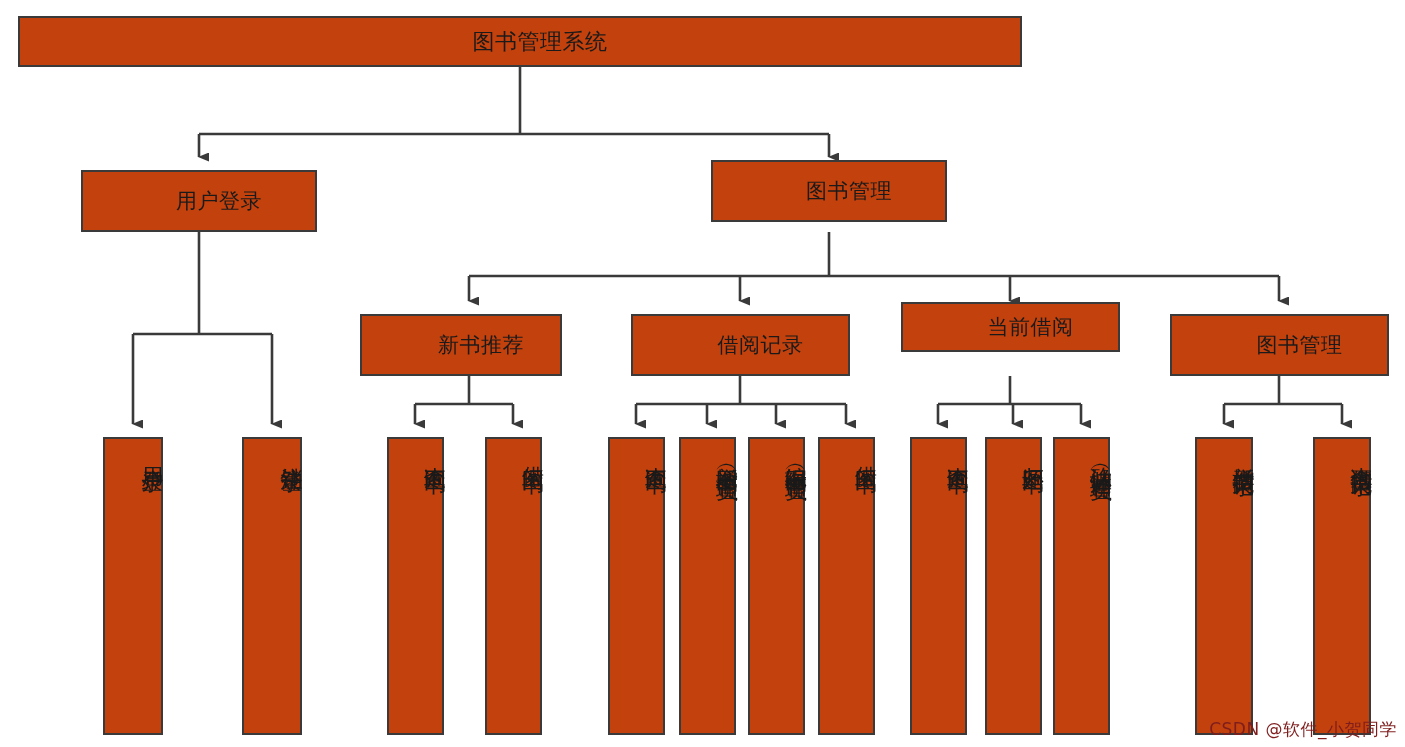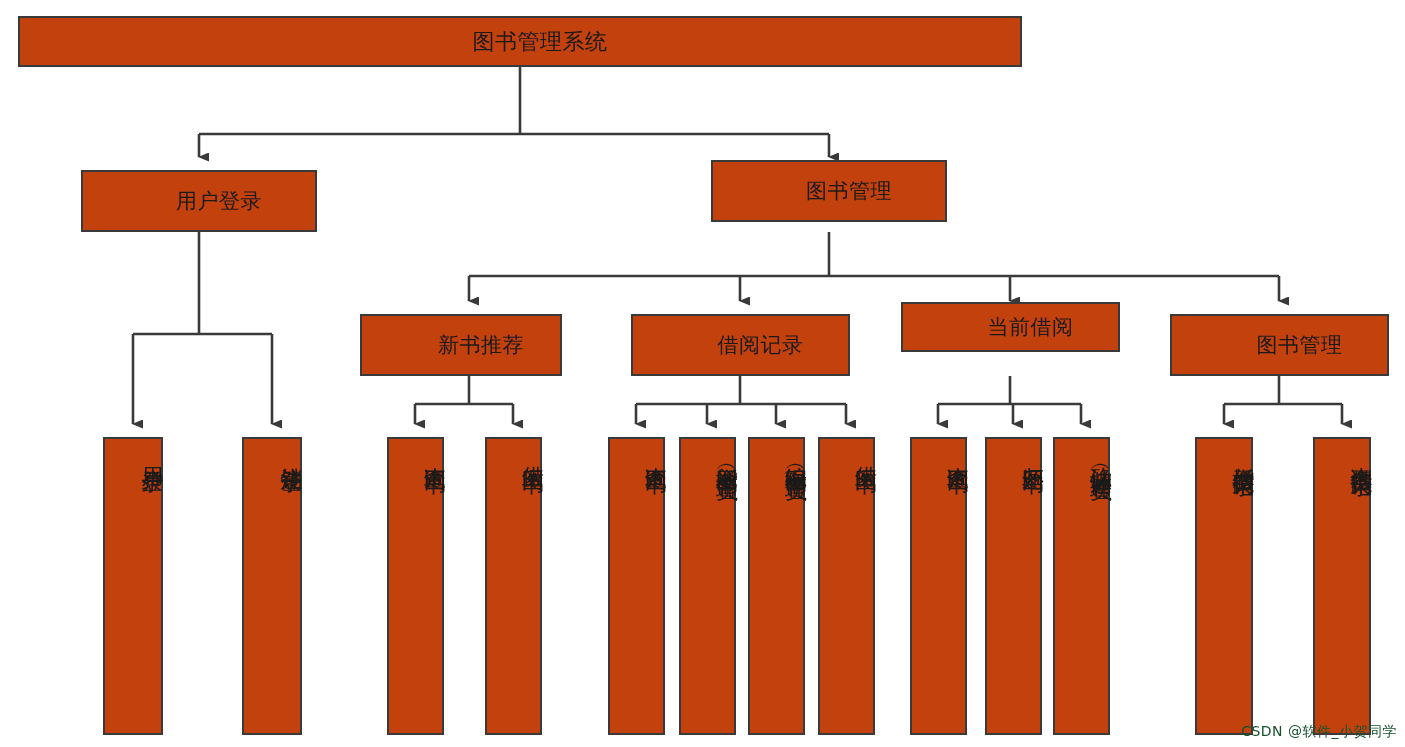--- a/index.html
+++ b/index.html
@@ -62,22 +62,22 @@
     writing-mode: vertical-rl;
     text-orientation: upright;
     font-size: 22px;
     line-height: 1.05;
     letter-spacing: 2px;
   }
   .watermark {
     position: absolute;
     right: 8px;
     bottom: 6px;
-    font-size: 14px;
-    color: #14532d;
+    font-size: 17px;
+    color: #7f1d1d;
     letter-spacing: 0.5px;
     z-index: 3;
     white-space: nowrap;
     text-align: right;
   }
 </style>
 </head>
 <body>
 
 <div id="canvas">

